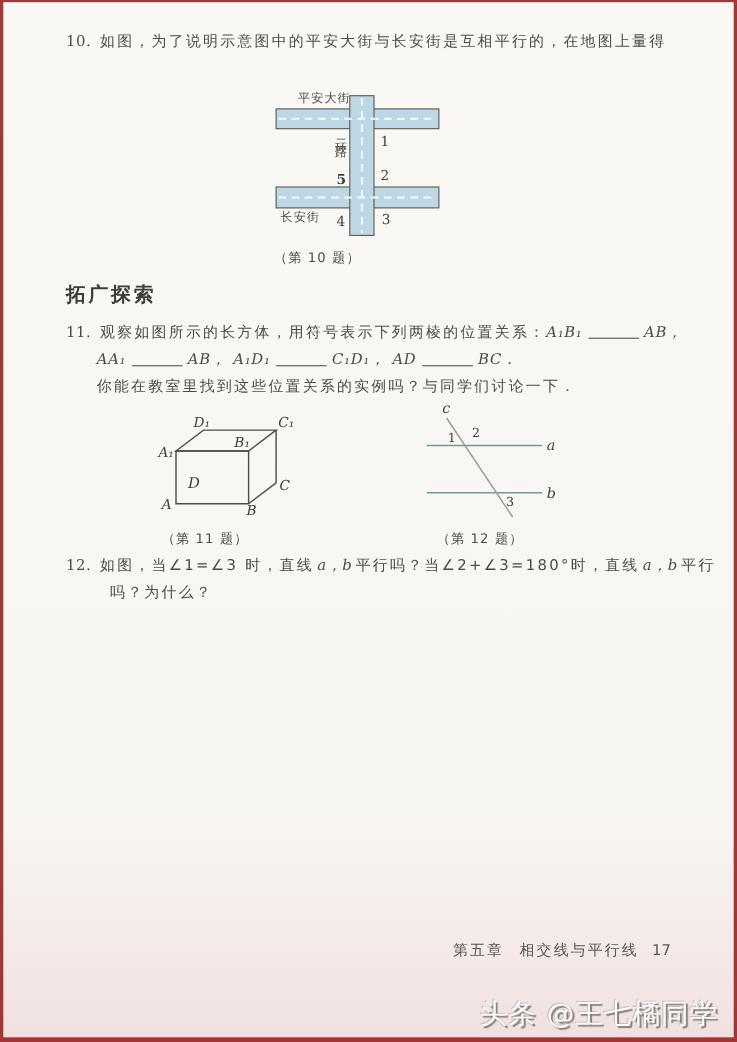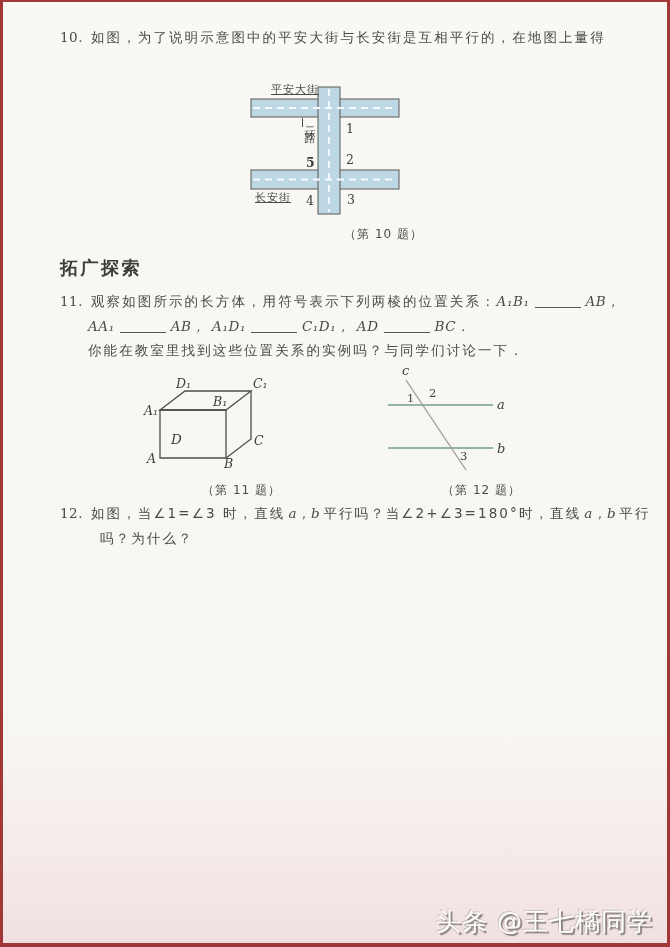--- a/index.html
+++ b/index.html
@@ -18,25 +18,25 @@
     white-space:nowrap;
   }
   .num{letter-spacing:0.5px;margin-right:8px;font-family:"DejaVu Serif",serif;}
   .math{font-family:"DejaVu Serif",serif;font-style:italic;letter-spacing:0.6px;}
   .blank{display:inline-block;width:46px;height:2px;border-bottom:1.2px solid #57564f;vertical-align:-2px;margin:0 5px;}
   .heading{
     position:absolute;left:57px;top:254px;font-size:18px;font-weight:bold;
     color:#3d3c38;letter-spacing:2.5px;
   }
   .figure{position:absolute;}
-  .fig-label{position:absolute;color:#4b4a45;font-size:11px;letter-spacing:1px;white-space:nowrap;text-decoration:underline;}
+  .fig-label{position:absolute;color:#4b4a45;font-size:11px;letter-spacing:1px;white-space:nowrap;}
   .fig-num{position:absolute;color:#3f3e3a;font-size:12.5px;font-family:"DejaVu Serif",serif;}
   .vert-label{writing-mode:vertical-rl;text-orientation:upright;letter-spacing:3px;}
   .caption{
-    position:absolute;left:0;width:100%;text-align:right;color:#4b4a45;
+    position:absolute;left:16px;width:100%;text-align:left;color:#4b4a45;
     font-size:12px;letter-spacing:1px;
   }
   .footer{
     position:absolute;top:853px;right:57px;color:#55544e;font-size:13.5px;
     letter-spacing:2px;white-space:nowrap;
   }
   .footer .chap{margin-right:14px;}
   .footer .pgnum{margin-left:12px;font-family:"DejaVu Sans",sans-serif;letter-spacing:0;}
   .watermark{
     position:absolute;top:903px;right:14px;
@@ -131,16 +131,19 @@
     <div class="caption" style="top:120px;">（第 12 题）</div>
   </div>
 
   <div class="txt" style="left:57px;top:503px;">
     <span class="num">12.</span><span>如图，当∠1=∠3 时，直线</span><span class="math" style="margin:0 3px;">a，b</span><span>平行吗？当∠2+∠3=180°时，直线</span><span class="math" style="margin:0 3px;">a，b</span><span>平行</span>
   </div>
   <div class="txt" style="left:85px;top:528px;padding-left:12px;">
     <span>吗？为什么？</span>
   </div>
 
+  <div class="footer">
+    <span class="chap">第五章</span><span>相交线与平行线</span><span class="pgnum">17</span>
+  </div>
 
   <div class="watermark">头条 @王七橘同学</div>
 
 </div>
 
 </body></html>

